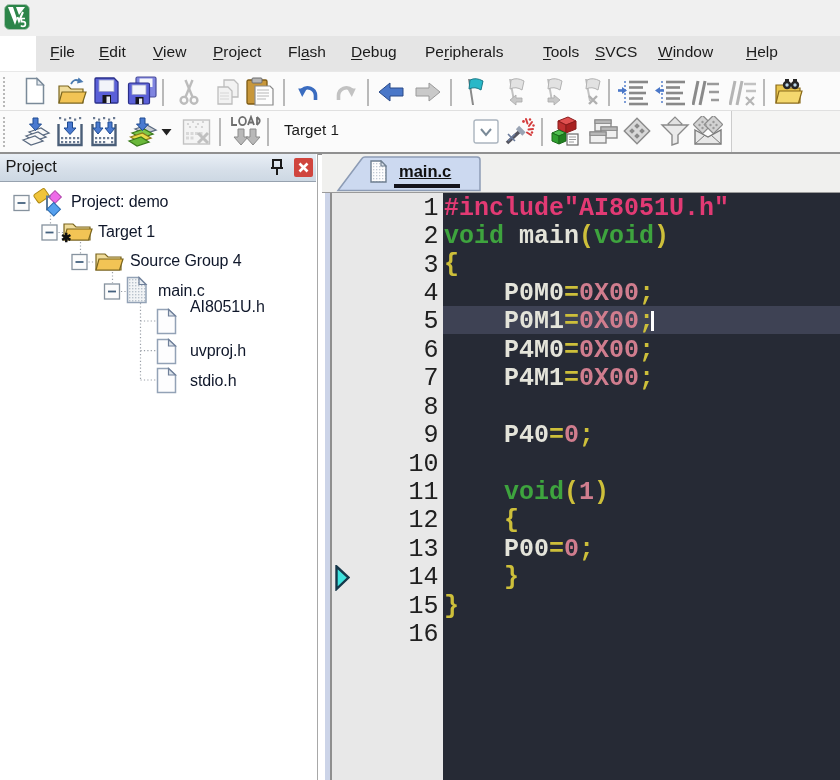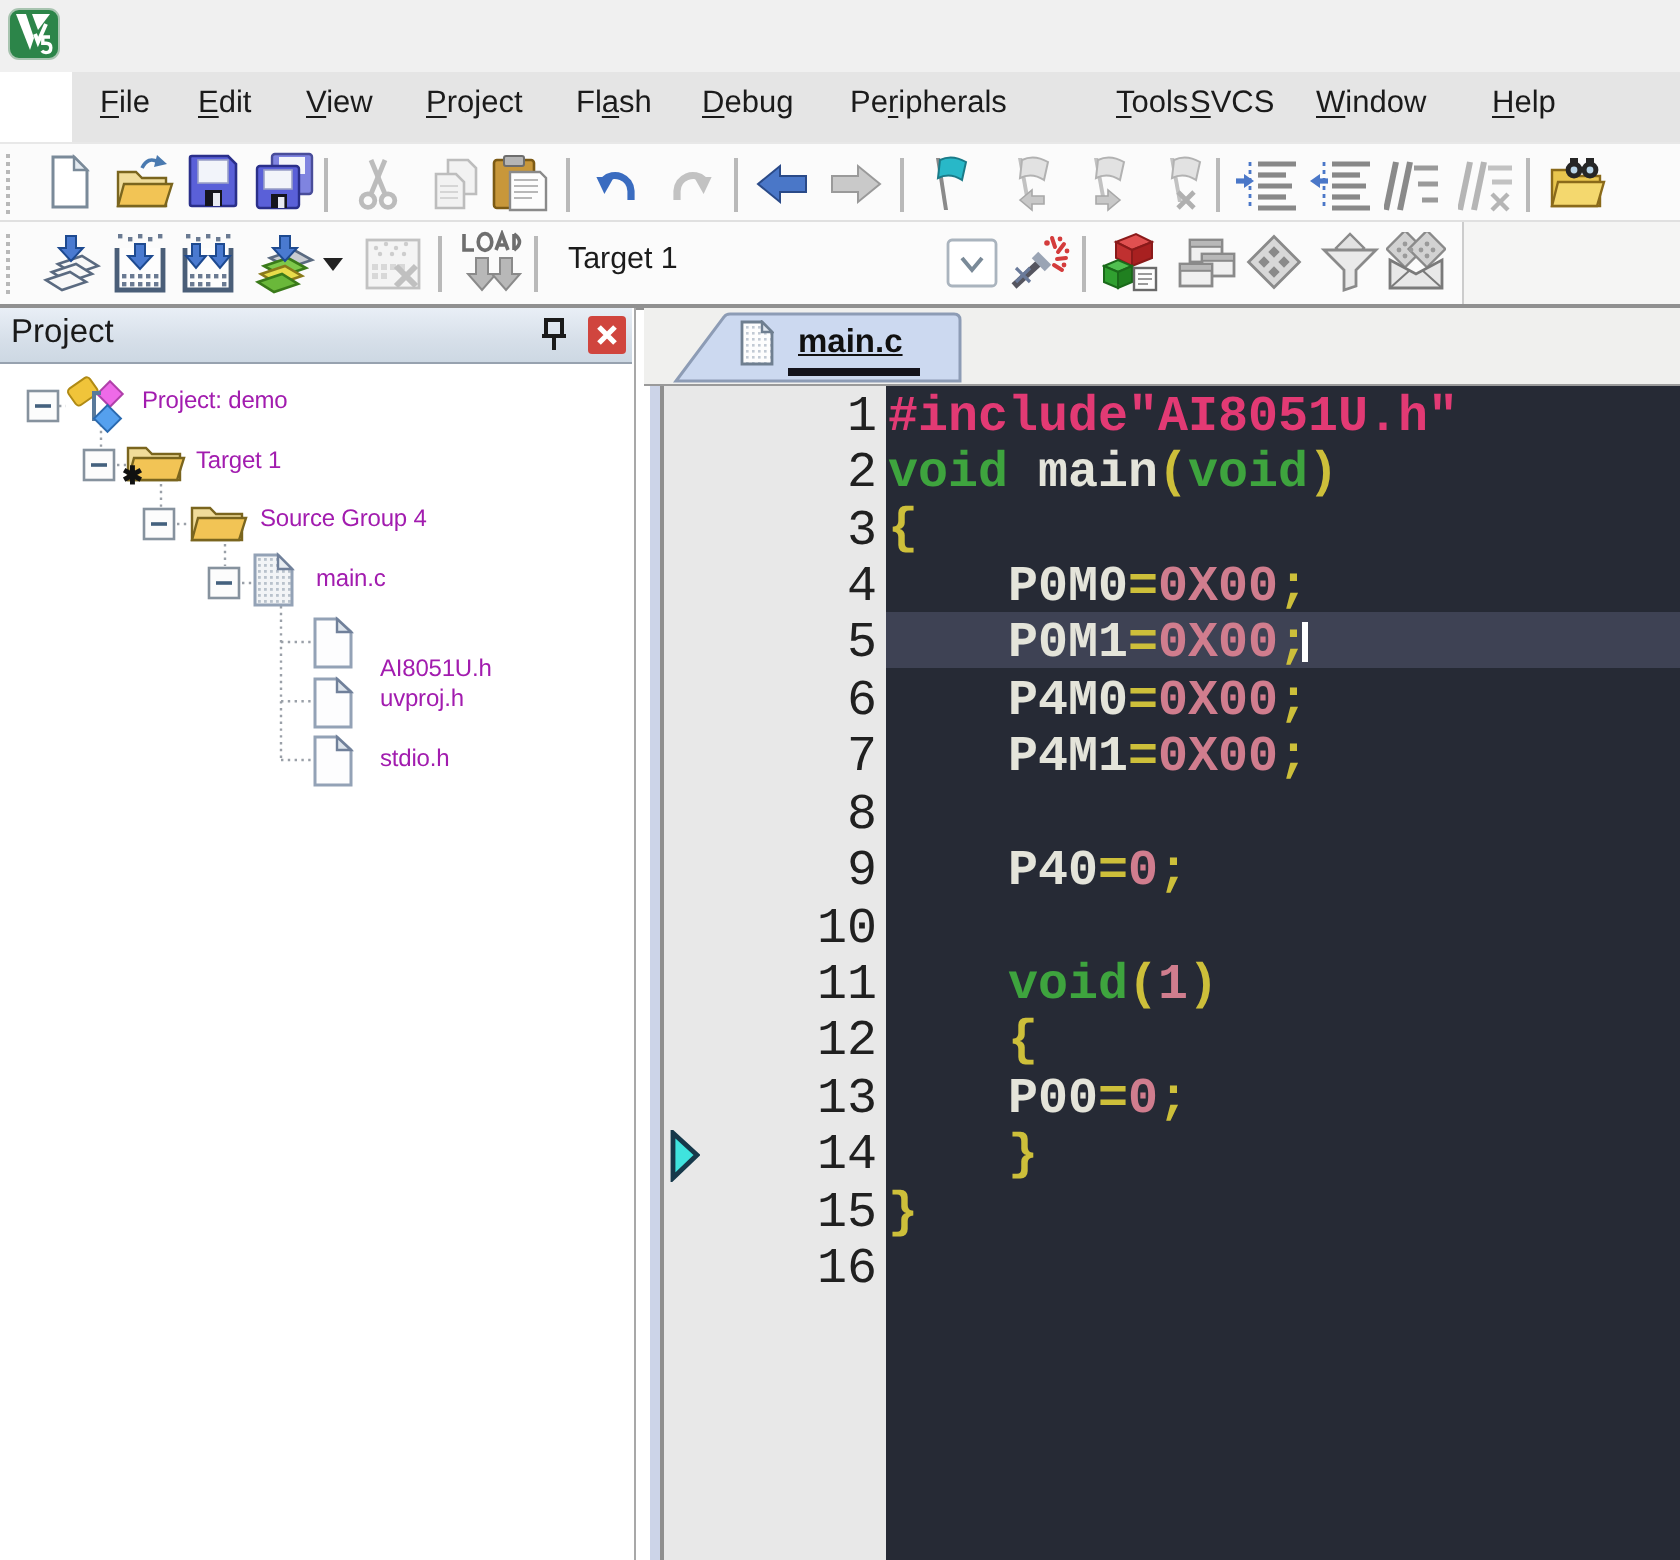--- a/index.html
+++ b/index.html
@@ -17,21 +17,21 @@
   #tb2box{left:0;top:0;width:731px;height:41px;border-right:1px solid #cccccc;}
   #darkline{left:0;top:151.5px;width:840px;height:3px;background:#909090;}
   .grip{position:absolute;left:3px;width:3px;border-left:2px dotted #b8b8b8;}
   .sep{position:absolute;width:1.5px;background:#b9b9b9;}
   
   #panel{left:0;top:154px;width:317px;height:626px;background:#ffffff;border-right:1.5px solid #a8a8a8;}
   #phead{left:0;top:0px;width:315.5px;height:26.5px;
      background:linear-gradient(#e9eff6,#d6dfe9 60%,#cdd8e3);border-bottom:1.5px solid #97a2af;}
   #phead .t{position:absolute;left:5.5px;top:3px;font-size:16.5px;color:#1a1a1a;}
   #pclose{left:294px;top:4px;width:19px;height:19px;background:#d0453e;border-radius:2px;}
-  .trow{position:absolute;font-size:12px;color:#a21caf;letter-spacing:-0.1px;}
+  .trow{position:absolute;font-size:16px;color:#0f172a;letter-spacing:-0.1px;}
   
   #tabbar{left:322px;top:154px;width:518px;height:37.5px;background:#f0f0ee;border-bottom:1.5px solid #9a9a9a;}
   #lavcol{left:325px;top:193px;width:5px;height:587px;background:#ccd4e8;}
   #graycol{left:330px;top:193px;width:2px;height:587px;background:#8f8f8f;}
   #gutter{left:332px;top:193px;width:111px;height:587px;background:#e8e8e8;}
   #codebg{left:443px;top:193px;width:397px;height:587px;background:#262a35;}
   #hiline{left:443px;top:305.7px;width:397px;height:28.4px;background:#3e4254;}
   pre.code{margin:0;font-family:"Liberation Mono",monospace;font-size:25px;line-height:28.42px;}
   #nums{left:0px;top:1.8px;width:106.5px;text-align:right;color:#202020;}
   #codepre{left:444px;top:194.6px;font-weight:bold;color:#e4e4da;}
@@ -50,21 +50,21 @@
   </svg>
 </div>
 <div class="abs" id="menubar">
   <span class="mi" style="left:14px"><u>F</u>ile</span>
   <span class="mi" style="left:63px"><u>E</u>dit</span>
   <span class="mi" style="left:117px"><u>V</u>iew</span>
   <span class="mi" style="left:177px"><u>P</u>roject</span>
   <span class="mi" style="left:252px">Fl<u>a</u>sh</span>
   <span class="mi" style="left:315px"><u>D</u>ebug</span>
   <span class="mi" style="left:389px">Pe<u>r</u>ipherals</span>
-  <span class="mi" style="left:522px"><u>T</u>ools</span>
+  <span class="mi" style="left:507px"><u>T</u>ools</span>
   <span class="mi" style="left:559px"><u>S</u>VCS</span>
   <span class="mi" style="left:622px"><u>W</u>indow</span>
   <span class="mi" style="left:710px"><u>H</u>elp</span>
 </div>
 <div class="abs" id="toolbar1">
   <div class="grip" style="top:5px;height:30px"></div>
   <div id="tb1icons">
 
   <svg class="abs" style="left:25px;top:5px" width="20" height="28" viewBox="0 0 20 28">
     <path d="M1.5 1.5 H12 L18.5 8 V26.5 H1.5 Z" fill="#fff" stroke="#7a8a99" stroke-width="1.5"></path>
@@ -505,21 +505,21 @@
       <path d="M12.5 1.5 V8 H19.5 Z" fill="#dde4ec" stroke="#70809a" stroke-width="1.2"></path>
     </svg>
     <svg class="abs" style="left:156px;top:213px" width="22" height="27" viewBox="0 0 22 27">
       <path d="M1.5 1.5 H12.5 L19.5 8 V25.5 H1.5 Z" fill="#fdfdfe" stroke="#93a2b6" stroke-width="1.5"></path>
       <path d="M12.5 1.5 V8 H19.5 Z" fill="#dde4ec" stroke="#70809a" stroke-width="1.2"></path>
     </svg>
     <div class="trow" style="left:71px;top:39px">Project: demo</div>
     <div class="trow" style="left:98px;top:68.5px">Target 1</div>
     <div class="trow" style="left:130px;top:98px">Source Group 4</div>
     <div class="trow" style="left:158px;top:127.5px">main.c</div>
-    <div class="trow" style="left:190px;top:173px">AI8051U.h</div>
+    <div class="trow" style="left:190px;top:144px">AI8051U.h</div>
     <div class="trow" style="left:190px;top:188px">uvproj.h</div>
     <div class="trow" style="left:190px;top:217.5px">stdio.h</div>
   </div>
 </div>
 
 <div class="abs" id="tabbar">
   <svg class="abs" style="left:14px;top:1.5px" width="148" height="36" viewBox="0 0 148 36">
     <path d="M2 34.5 L26 2.5 Q27 1 29 1 L141 1 Q144 1 144 4 L144 34.5 Z" fill="#ccd9f0" stroke="#8d9cb5" stroke-width="1.5"></path>
   </svg>
 

